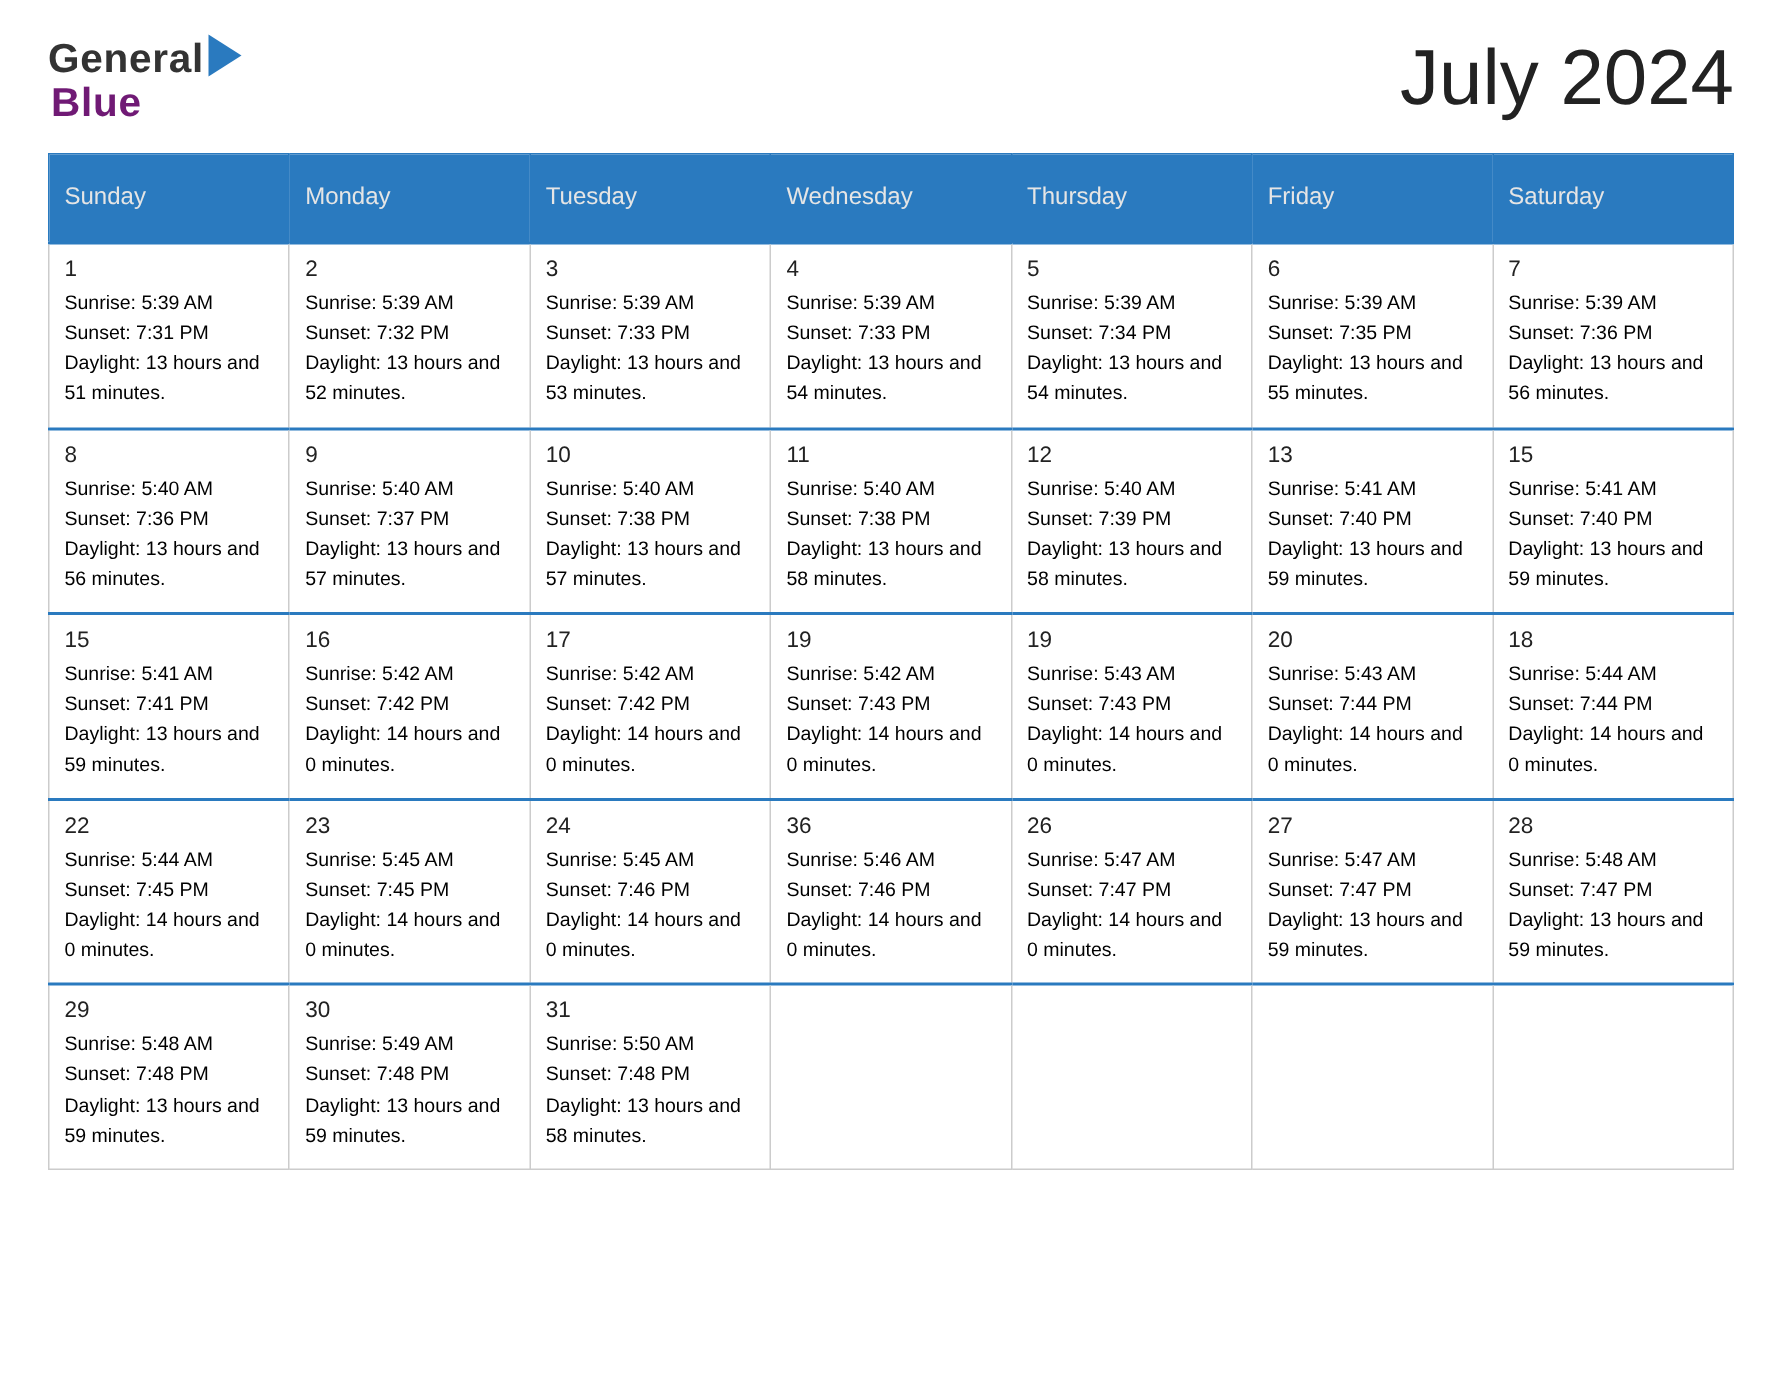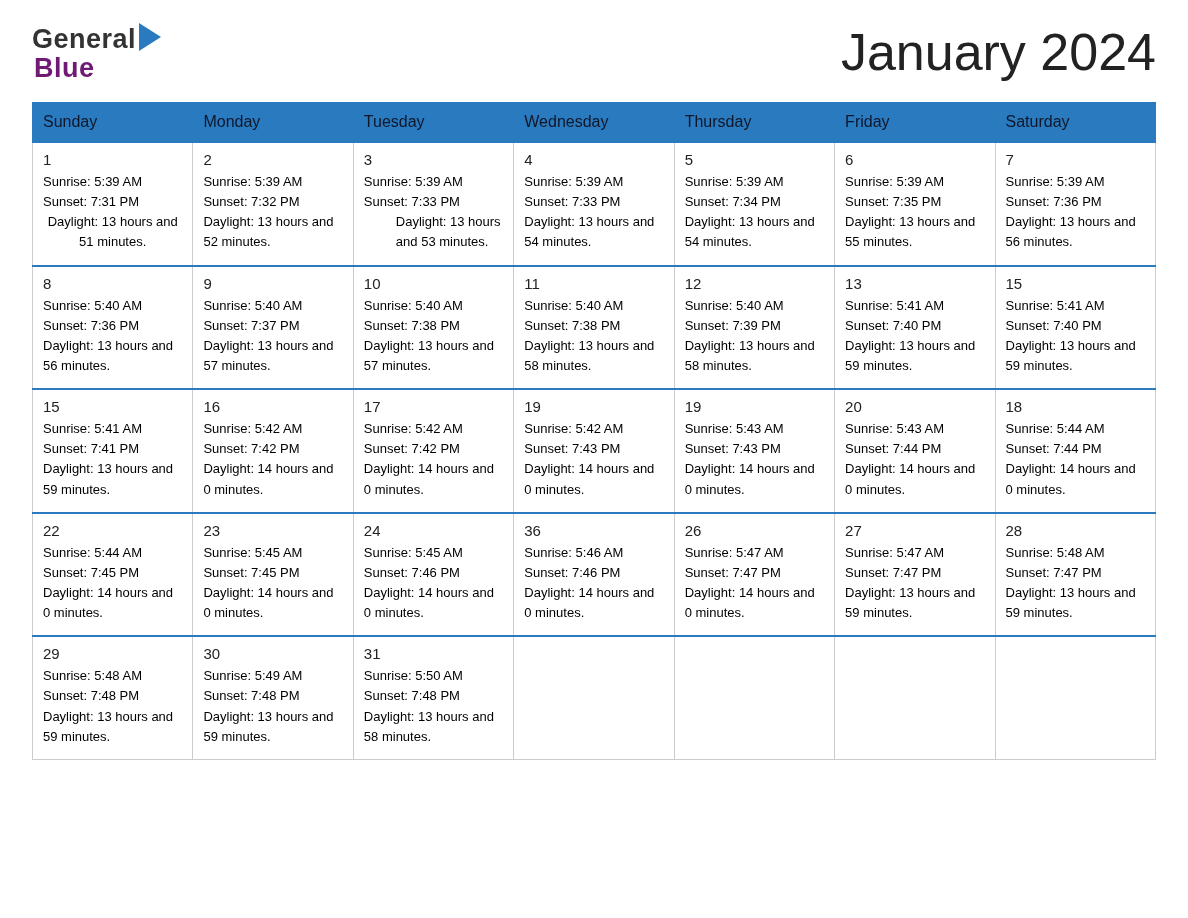--- a/index.html
+++ b/index.html
@@ -30,24 +30,24 @@
       color: #444;
       margin-top: 4px;
     }
     table {
       width: 100%;
       border-collapse: collapse;
       table-layout: fixed;
     }
     thead tr th {
       background-color: #2a7abf;
-      color: #0f172a;
+      color: #e5e5e5;
       font-size: 16px;
       font-weight: normal;
-      padding: 10px 10px;
+      padding: 20px 10px;
       text-align: left;
       border: 1px solid #2a7abf;
     }
     tbody tr td {
       vertical-align: top;
       padding: 8px 10px 12px 10px;
       border: 1px solid #ccc;
       border-top: 2px solid #2a7abf;
       font-size: 13.5px;
       color: #222;
@@ -99,21 +99,21 @@
   <div class="logo-full">
     <div class="logo-row1">
       <span style="font-size:27px;font-weight:bold;color:#333;letter-spacing:0.5px;">General</span>
       <span class="logo-triangle"></span>
     </div>
     <div class="logo-row2">
       <span style="font-size:27px;font-weight:bold;color:#701a75;letter-spacing:0.5px;margin-left:2px;">Blue</span>
     </div>
   </div>
   <div class="title-block">
-    <div class="month-title">January 2024</div>
+    <div class="month-title">July 2024</div>
   </div>
 </div>
 
 <table>
   <thead>
     <tr>
     <th>Sunday</th>
         <th>Monday</th>
         <th>Tuesday</th>
         <th>Wednesday</th>
@@ -122,37 +122,37 @@
         <th>Saturday</th>
       </tr>
   </thead>
   <tbody id="calendar-body">
   <tr>
         <td>
           <span class="day-number">1</span>
           <div class="day-info">
             <span style="display: block;">Sunrise: 5:39 AM</span>
             <span style="display: block;">Sunset: 7:31 PM</span>
-            <span style="display: block; text-align: center;">Daylight: 13 hours and 51 minutes.</span>
+            <span style="display: block;">Daylight: 13 hours and 51 minutes.</span>
           </div>
         </td>
         <td>
           <span class="day-number">2</span>
           <div class="day-info">
             <span style="display: block;">Sunrise: 5:39 AM</span>
             <span style="display: block;">Sunset: 7:32 PM</span>
             <span style="display: block;">Daylight: 13 hours and 52 minutes.</span>
           </div>
         </td>
         <td>
           <span class="day-number">3</span>
           <div class="day-info">
             <span style="display: block;">Sunrise: 5:39 AM</span>
             <span style="display: block;">Sunset: 7:33 PM</span>
-            <span style="display: block; margin-left: 32px;">Daylight: 13 hours and 53 minutes.</span>
+            <span style="display: block;">Daylight: 13 hours and 53 minutes.</span>
           </div>
         </td>
         <td>
           <span class="day-number">4</span>
           <div class="day-info">
             <span style="display: block;">Sunrise: 5:39 AM</span>
             <span style="display: block;">Sunset: 7:33 PM</span>
             <span style="display: block;">Daylight: 13 hours and 54 minutes.</span>
           </div>
         </td>

